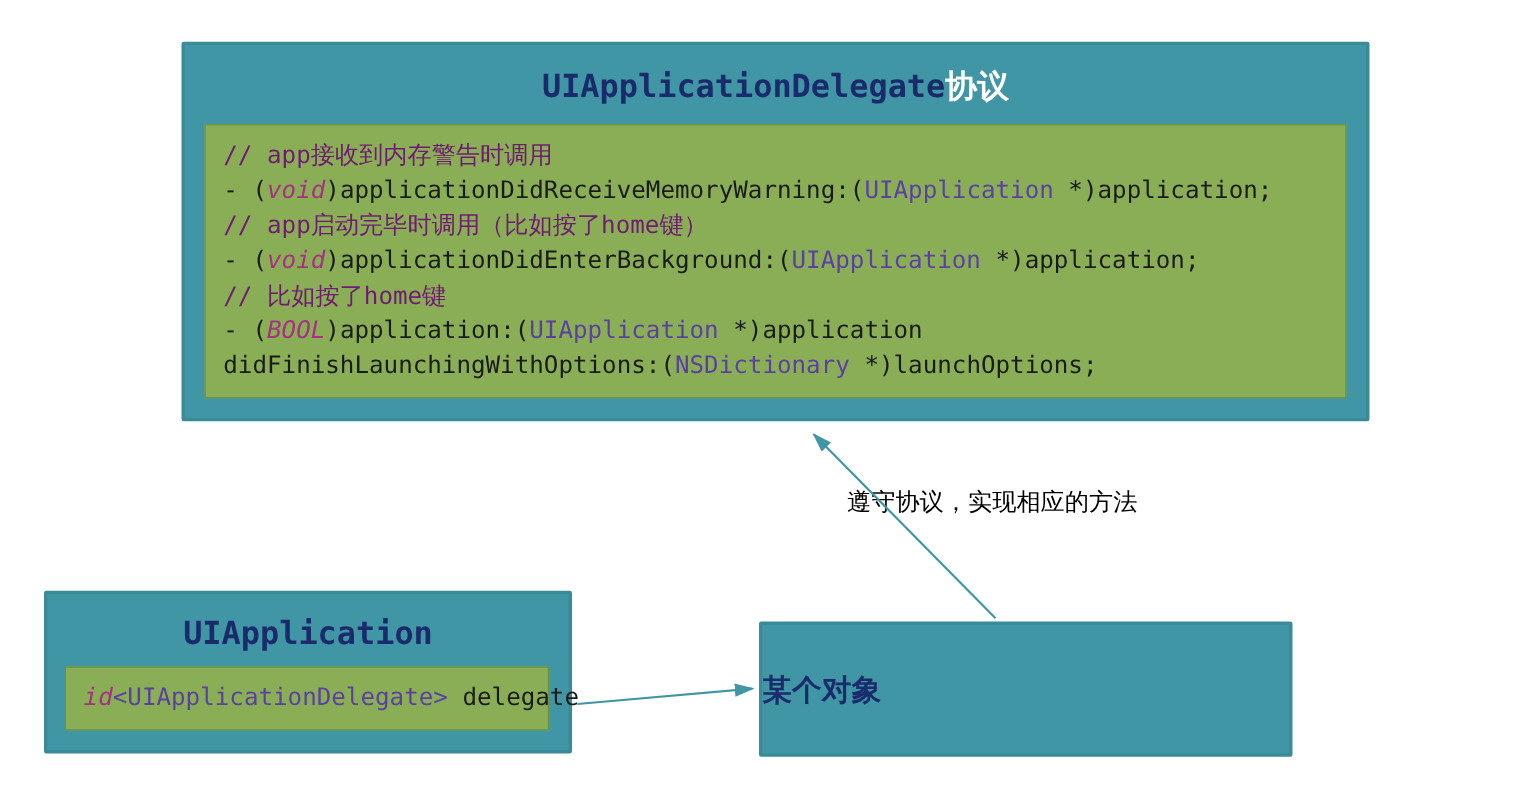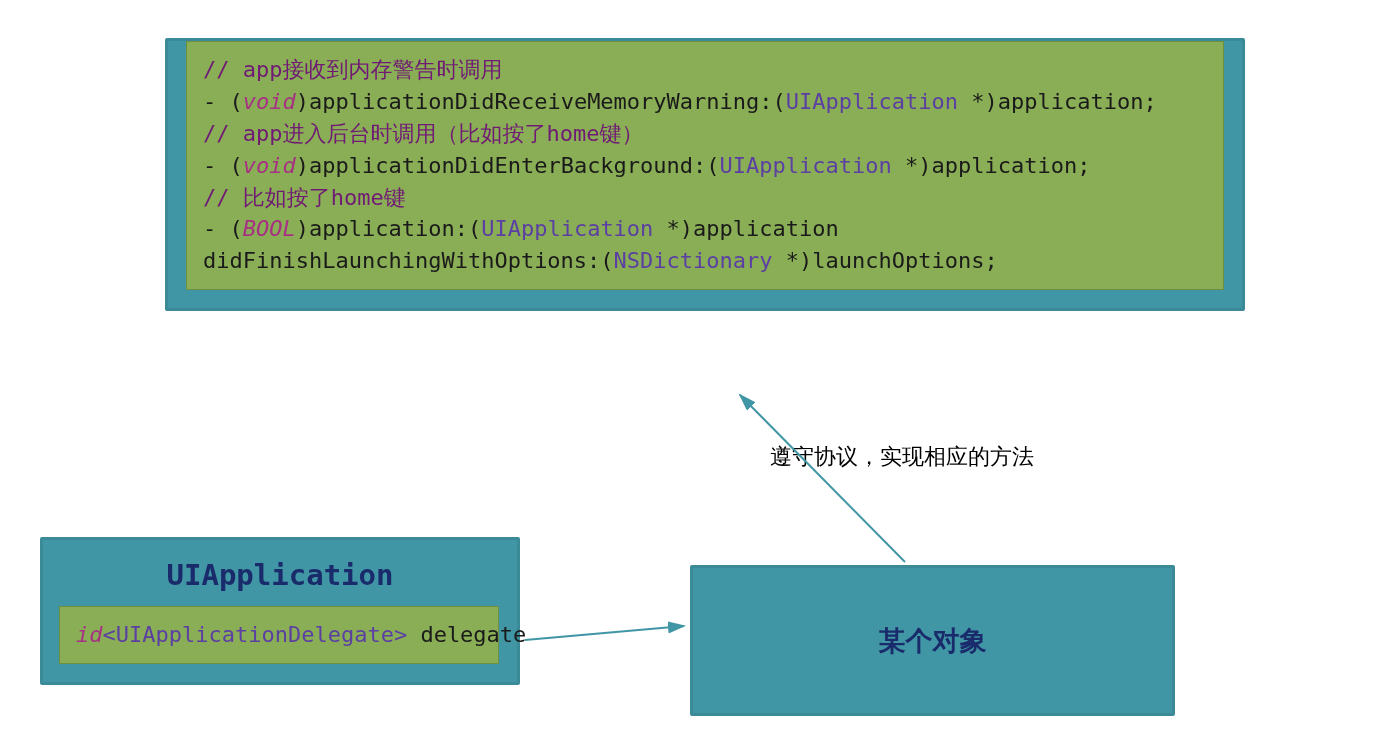--- a/index.html
+++ b/index.html
@@ -57,35 +57,38 @@
     position: absolute;
     left: 0; top: 0;
     width: 1388px; height: 738px;
     pointer-events: none;
   }
 </style>
 </head>
 <body>
 
 <div class="box" style="left:165px; top:38px; width:1080px;">
+  <div class="box-title">
+    <span class="title-dark">UIApplicationDelegate</span><span class="title-white">协议</span>
+  </div>
   <div class="inner-code"><span class="cm">// app接收到内存警告时调用</span>
 <span>- (</span><span class="kw">void</span><span>)applicationDidReceiveMemoryWarning:(</span><span class="tp">UIApplication</span><span> *)application;</span>
-<span class="cm">// app进入后台时调用（比如按了home键）</span>
+<span class="cm">// app启动完毕时调用（比如按了home键）</span>
 <span>- (</span><span class="kw">void</span><span>)applicationDidEnterBackground:(</span><span class="tp">UIApplication</span><span> *)application;</span>
 <span class="cm">// 比如按了home键</span>
 <span>- (</span><span class="kw">BOOL</span><span>)application:(</span><span class="tp">UIApplication</span><span> *)application</span>
 <span>didFinishLaunchingWithOptions:(</span><span class="tp">NSDictionary</span><span> *)launchOptions;</span></div>
 </div>
 
 <div class="box" style="left:40px; top:537px; width:480px;">
   <div class="box-title title-dark">UIApplication</div>
   <div class="inner-code" style="font-size:22px;margin-left:16px;"><span class="kw">id</span><span class="tp">&lt;UIApplicationDelegate&gt;</span><span> delegate</span></div>
 </div>
 
-<div class="box" style="left:690px; top:565px; width:485px; height:151px; display:flex; align-items:center; justify-content:center;">
+<div class="box" style="left:690px; top:565px; width:485px; height:123px; display:flex; align-items:center; justify-content:flex-start;">
   <div class="obj-label">某个对象</div>
 </div>
 
 <div class="edge-label" style="left:770px; top:442px;">遵守协议，实现相应的方法</div>
 
 <svg class="arrows">
   <defs>
     <marker id="arrowhead" markerWidth="10" markerHeight="10" refX="8" refY="3" orient="auto" markerUnits="strokeWidth">
       <path d="M0,0 L0,6 L9,3 z" fill="#4096a5"></path>
     </marker>

